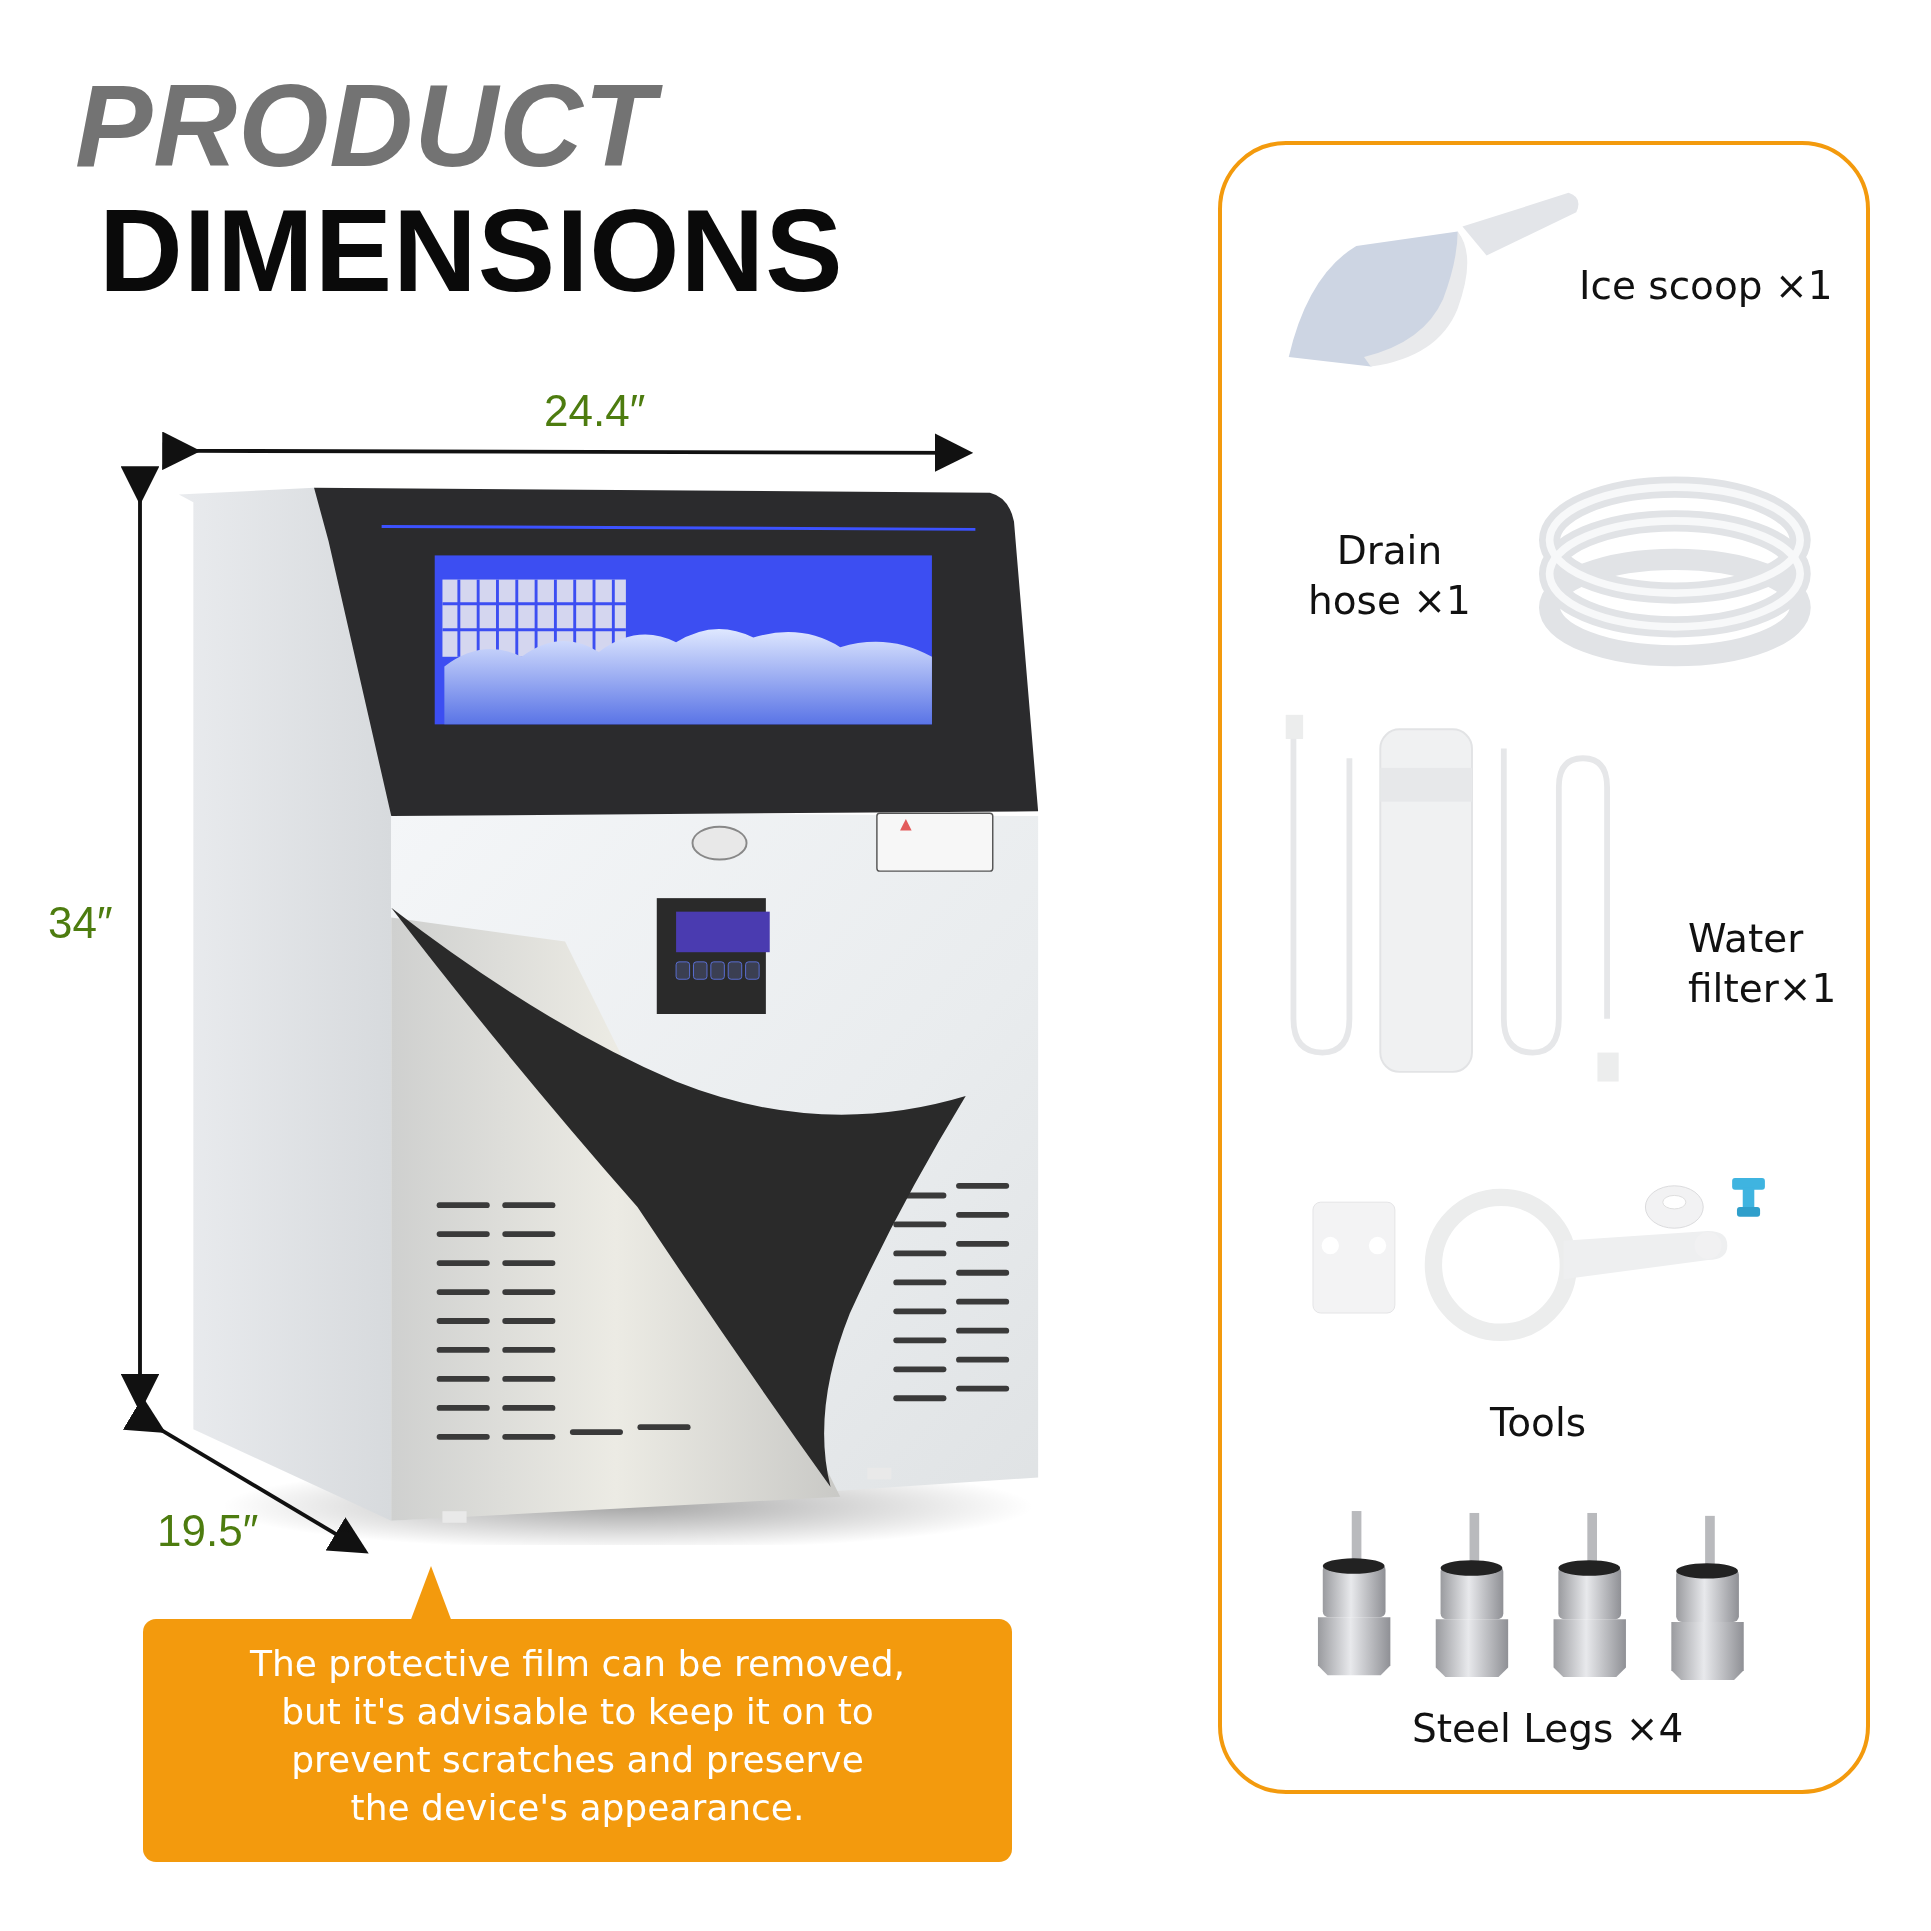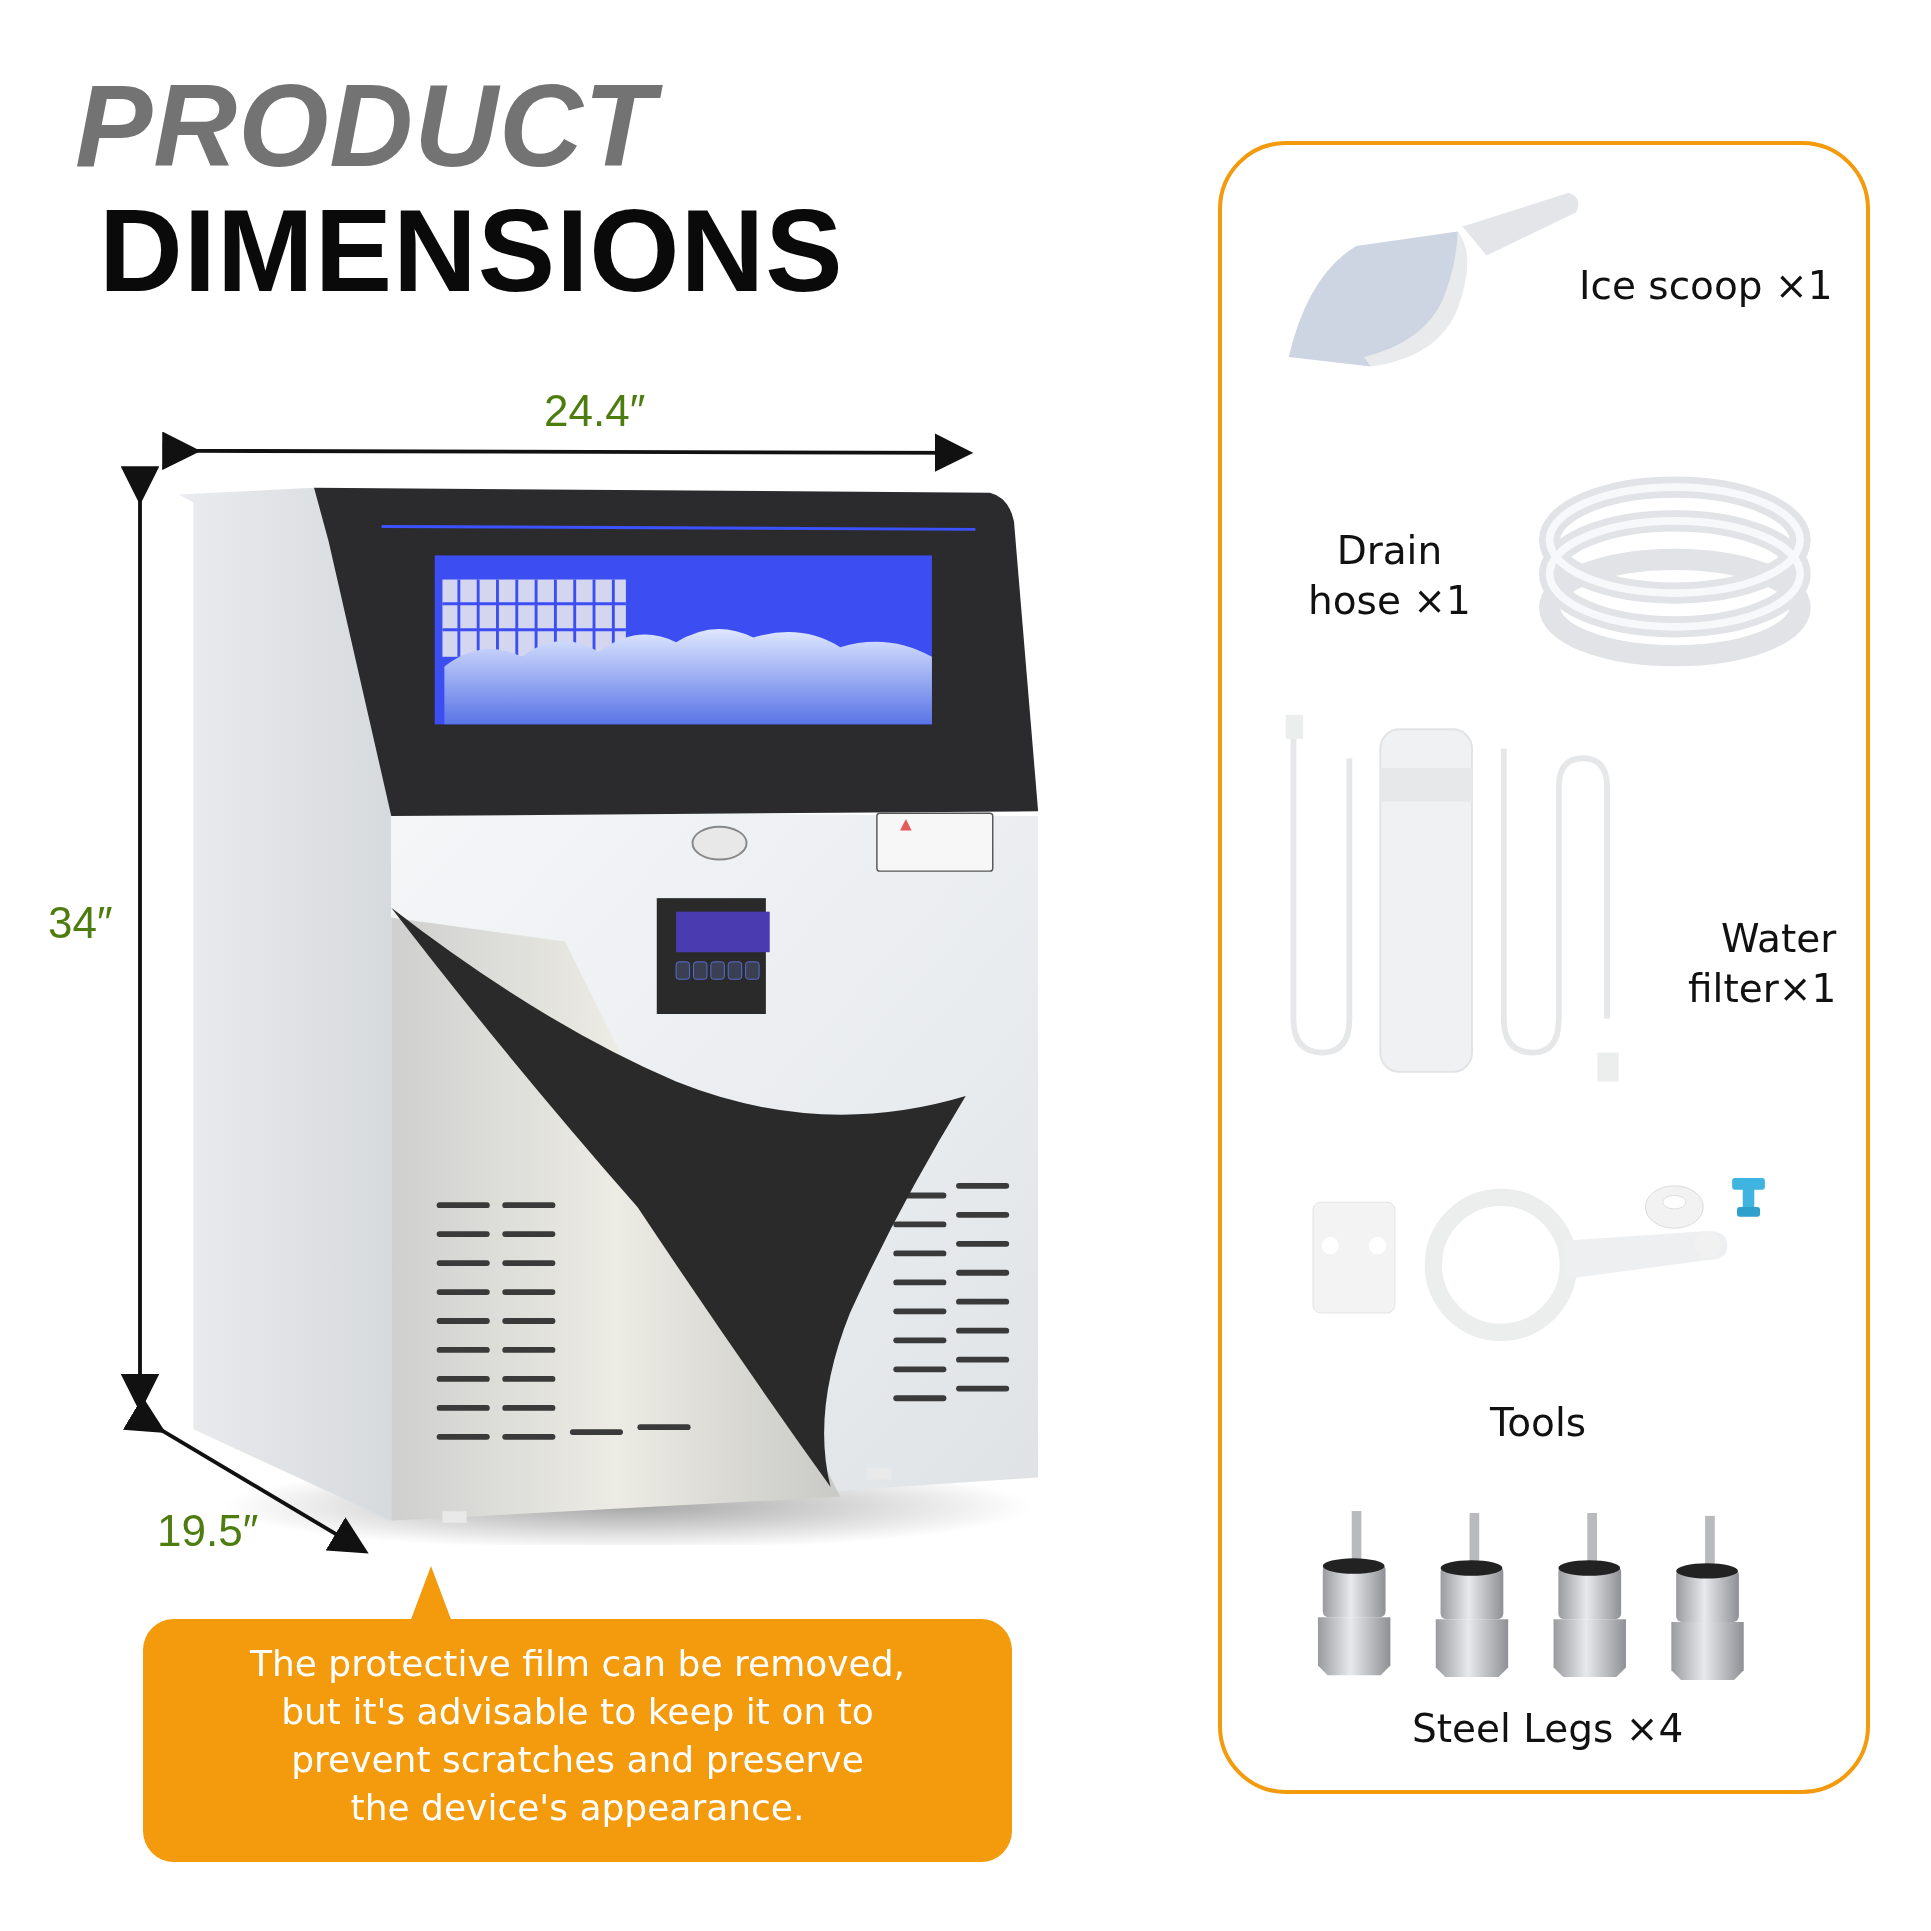--- a/index.html
+++ b/index.html
@@ -9,26 +9,26 @@
   .title { position: absolute; left: 75px; font-family: "Liberation Sans", sans-serif; font-weight: 700; letter-spacing: 1px; }
   .title-1 { top: 68px; font-size: 116px; line-height: 1; color: #737373; font-style: italic; }
   .title-2 { top: 193px; font-size: 116px; line-height: 1; color: #0a0a0a; margin-left: 24px; }
 
   .dim-label { position: absolute; font-family: "Liberation Sans", sans-serif; font-size: 44px; color: #4d7c0f; }
   .dim-svg { position: absolute; left: 0; top: 0; width: 1931px; height: 1931px; pointer-events: none; }
 
   
   .machine { position: absolute; left: 174px; top: 483px; width: 869px; height: 1062px; }
 
-  .callout { position: absolute; left: 143px; top: 1619px; width: 869px; height: 243px; background: #F39A0D; border-radius: 31px; color: #fff; font-family: "DejaVu Sans", sans-serif; font-size: 36px; line-height: 48px; text-align: center; padding-top: 21px; }
+  .callout { position: absolute; left: 143px; top: 1619px; width: 869px; height: 243px; background: #F39A0D; border-radius: 13px; color: #fff; font-family: "DejaVu Sans", sans-serif; font-size: 36px; line-height: 48px; text-align: center; padding-top: 21px; }
   .callout-tail { position: absolute; left: 410px; top: 1566px; width: 0; height: 0; border-left: 21px solid transparent; border-right: 21px solid transparent; border-bottom: 56px solid #F39A0D; }
   .callout-line { display: block; }
 
   .acc-box { position: absolute; left: 1218px; top: 141px; width: 652px; height: 1653px; border: 4.8px solid #F39A0D; border-radius: 68px; }
-  .acc-label { position: absolute; font-family: "DejaVu Sans", sans-serif; font-size: 39px; color: #111; line-height: 50px; text-align: right; }
+  .acc-label { position: absolute; font-family: "DejaVu Sans", sans-serif; font-size: 39px; color: #111; line-height: 50px; }
   .acc-svg { position: absolute; }
 </style>
 </head>
 <body>
 
 <div class="title title-1">PRODUCT</div>
 <div class="title title-2">DIMENSIONS</div>
 
 <svg class="dim-svg" viewBox="0 0 2000 2000">
   <defs>

